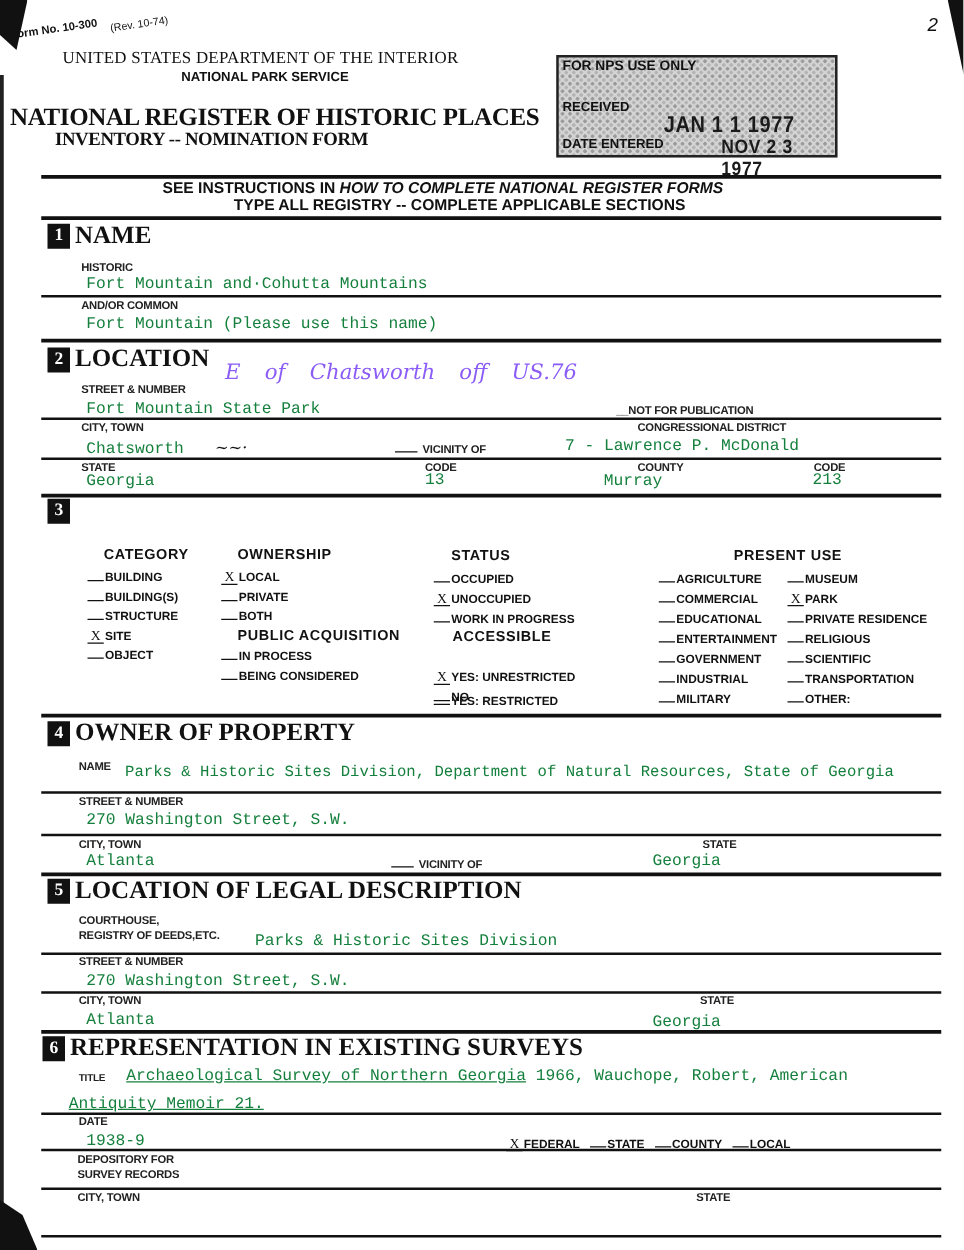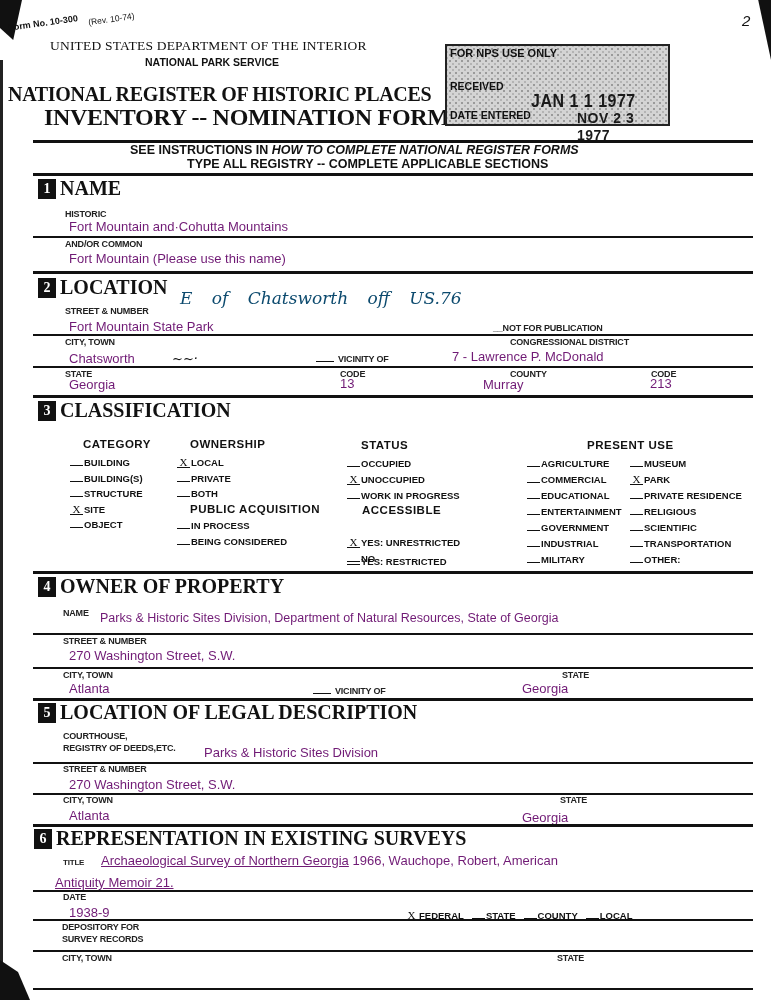--- a/index.html
+++ b/index.html
@@ -4,21 +4,21 @@
 <style>
   html, body { margin:0; padding:0; background:#fff; }
   body { width:771px; height:1000px; position:relative; overflow:hidden; color:#111; font-family:"Liberation Sans", sans-serif; }
   .abs { position:absolute; }
   .sans { font-family:"Liberation Sans", sans-serif; }
   .serif { font-family:"Liberation Serif", serif; }
   .hr { position:absolute; left:33px; width:720px; background:#111; }
   .thick { height:3px; }
   .thin { height:2px; }
   .lbl { position:absolute; font-family:"Liberation Sans", sans-serif; font-size:9px; font-weight:bold; color:#222; letter-spacing:-0.2px; }
-  .val { position:absolute; font-family:Liberation Sans, sans-serif; font-size:13px; color:#701a75; white-space:nowrap; }
+  .val { position:absolute; font-family:Liberation Mono, monospace; font-size:13px; color:#15803d; white-space:nowrap; }
   .sec-title { position:absolute; font-family:"Liberation Serif", serif; font-weight:bold; font-size:20px; display:flex; align-items:center; white-space:nowrap; }
   .badge { display:inline-block; background:#111; color:#fff; font-size:14px; line-height:20px; width:18px; height:20px; text-align:center; margin-right:4px; font-family:"Liberation Serif", serif; font-weight:bold; }
   .colhead { position:absolute; font-family:"Liberation Sans", sans-serif; font-weight:bold; font-size:11.5px; letter-spacing:0.5px; }
   .opt { position:absolute; font-family:"Liberation Sans", sans-serif; font-size:9.5px; font-weight:bold; white-space:nowrap; }
   .opt .blank { display:inline-block; width:13px; border-bottom:1px solid #111; margin-right:1px; text-align:center; font-family:"Liberation Serif", serif; font-weight:normal; font-size:11px; line-height:9px; vertical-align:baseline; }
   .stampbox { position:absolute; left:445px; top:44px; width:225px; height:82px; border:2px solid #222; box-sizing:border-box;
     background-color:#d4d4d4;
     background-image: radial-gradient(#9a9a9a 1.2px, transparent 1.4px), radial-gradient(#b4b4b4 1.2px, transparent 1.4px);
     background-size:6px 6px, 6px 6px; background-position:0 0, 3px 3px; }
   .stamp { position:absolute; font-family:"Liberation Sans", sans-serif; font-weight:bold; color:#1a1a1a; letter-spacing:0.5px; }
@@ -31,21 +31,21 @@
 <div class="abs" style="left:0;top:960px;width:30px;height:40px;background:#111;clip-path:polygon(0 0,60% 30%,100% 100%,0 100%);"></div>
 <div class="abs" style="left:755px;top:0;width:16px;height:60px;background:#111;clip-path:polygon(20% 0,100% 0,100% 100%);"></div>
 
 <div class="abs sans" style="left:8px;top:18px;font-size:9px;font-weight:bold;transform:rotate(-8deg);">Form No. 10-300</div>
 <div class="abs sans" style="left:88px;top:14px;font-size:8.5px;transform:rotate(-8deg);">(Rev. 10-74)</div>
 <div class="abs" style="left:742px;top:12px;font-family:'Liberation Sans',sans-serif;font-size:15px;font-style:italic;">2</div>
 
 <div class="abs serif" style="left:50px;top:38px;font-size:13.5px;letter-spacing:0.2px;">UNITED STATES DEPARTMENT OF THE INTERIOR</div>
 <div class="abs sans" style="left:145px;top:56px;font-size:10.5px;font-weight:bold;">NATIONAL PARK SERVICE</div>
 <div class="abs serif" style="left:8px;top:83px;font-size:20px;font-weight:bold;letter-spacing:-0.3px;">NATIONAL REGISTER OF HISTORIC PLACES</div>
-<div class="abs serif" style="left:44px;top:104px;font-size:24px;font-weight:bold;letter-spacing:-0.3px;">INVENTORY -- NOMINATION FORM</div>
+<div class="abs serif" style="left:44px;top:104px;font-size:15px;font-weight:bold;letter-spacing:-0.3px;">INVENTORY -- NOMINATION FORM</div>
 
 <div class="stampbox">
   <div class="abs sans" style="left:3px;top:1px;font-size:11px;font-weight:bold;">FOR NPS USE ONLY</div>
   <div class="abs sans" style="left:3px;top:34px;font-size:10.5px;font-weight:bold;">RECEIVED</div>
   <div class="stamp" style="left:84px;top:46px;font-size:16px;transform:scaleY(1.15);">JAN 1 1 1977</div>
   <div class="abs sans" style="left:3px;top:63px;font-size:10.5px;font-weight:bold;">DATE ENTERED</div>
   <div class="stamp" style="left:130px;top:64px;font-size:14px;transform:scaleY(1.1);">NOV 2 3 1977</div>
 </div>
 
 <div class="hr thick" style="top:140px;"></div>
@@ -63,21 +63,21 @@
 <div class="val" style="left:69px;top:219px;">Fort Mountain  and·Cohutta Mountains</div>
 <div class="hr thin" style="top:236px;"></div>
 <div class="lbl" style="left:65px;top:239px;">AND/OR COMMON</div>
 <div class="val" style="left:69px;top:251px;">Fort Mountain  (Please use this name)</div>
 <div class="hr thick" style="top:271px;"></div>
 
 <div class="sec-title" style="left:38px;top:276px;">
   <span class="badge">2</span>
   <span>LOCATION</span>
 </div>
-<div class="abs" style="left:180px;top:288px;font-family:'DejaVu Serif',serif;font-style:italic;font-size:17px;color:#0c4a6e;word-spacing:14px;">E of Chatsworth  off  US.76</div>
+<div class="abs" style="left:180px;top:288px;font-family:'DejaVu Serif',serif;font-style:italic;font-size:17px;color:#8b5cf6;word-spacing:14px;">E of Chatsworth  off  US.76</div>
 <div class="lbl" style="left:65px;top:306px;">STREET &amp; NUMBER</div>
 <div class="val" style="left:69px;top:319px;">Fort Mountain State Park</div>
 <div class="lbl" style="left:493px;top:323px;">__NOT FOR PUBLICATION</div>
 <div class="hr thin" style="top:334px;"></div>
 <div class="lbl" style="left:65px;top:337px;">CITY, TOWN</div>
 <div class="lbl" style="left:510px;top:337px;">CONGRESSIONAL DISTRICT</div>
 <div class="val" style="left:69px;top:351px;">Chatsworth</div>
 <div class="abs" style="left:172px;top:351px;font-family:'DejaVu Serif',serif;font-style:italic;font-size:13px;">~~·</div>
 <div class="lbl" style="left:316px;top:354px;"><span style="display:inline-block;width:18px;border-bottom:1px solid #111;margin-right:4px;"></span><span>VICINITY OF</span></div>
 <div class="val" style="left:452px;top:349px;">7 - Lawrence P. McDonald</div>
@@ -87,21 +87,20 @@
 <div class="lbl" style="left:510px;top:369px;">COUNTY</div>
 <div class="lbl" style="left:651px;top:369px;">CODE</div>
 <div class="val" style="left:69px;top:377px;">Georgia</div>
 <div class="val" style="left:340px;top:376px;">13</div>
 <div class="val" style="left:483px;top:377px;">Murray</div>
 <div class="val" style="left:650px;top:376px;">213</div>
 <div class="hr thick" style="top:395px;"></div>
 
 <div class="sec-title" style="left:38px;top:399px;">
   <span class="badge">3</span>
-  <span>CLASSIFICATION</span>
 </div>
 
 <div class="colhead" style="left:83px;top:438px;">CATEGORY</div>
 <div id="cat-list">
     <div class="opt" style="left: 70px; top: 457px;"><span class="blank"></span><span>BUILDING</span></div>
     <div class="opt" style="left: 70px; top: 472.5px;"><span class="blank"></span><span>BUILDING(S)</span></div>
     <div class="opt" style="left: 70px; top: 488px;"><span class="blank"></span><span>STRUCTURE</span></div>
     <div class="opt" style="left: 70px; top: 503.5px;"><span class="blank">X</span><span>SITE</span></div>
     <div class="opt" style="left: 70px; top: 519px;"><span class="blank"></span><span>OBJECT</span></div>
   </div>

